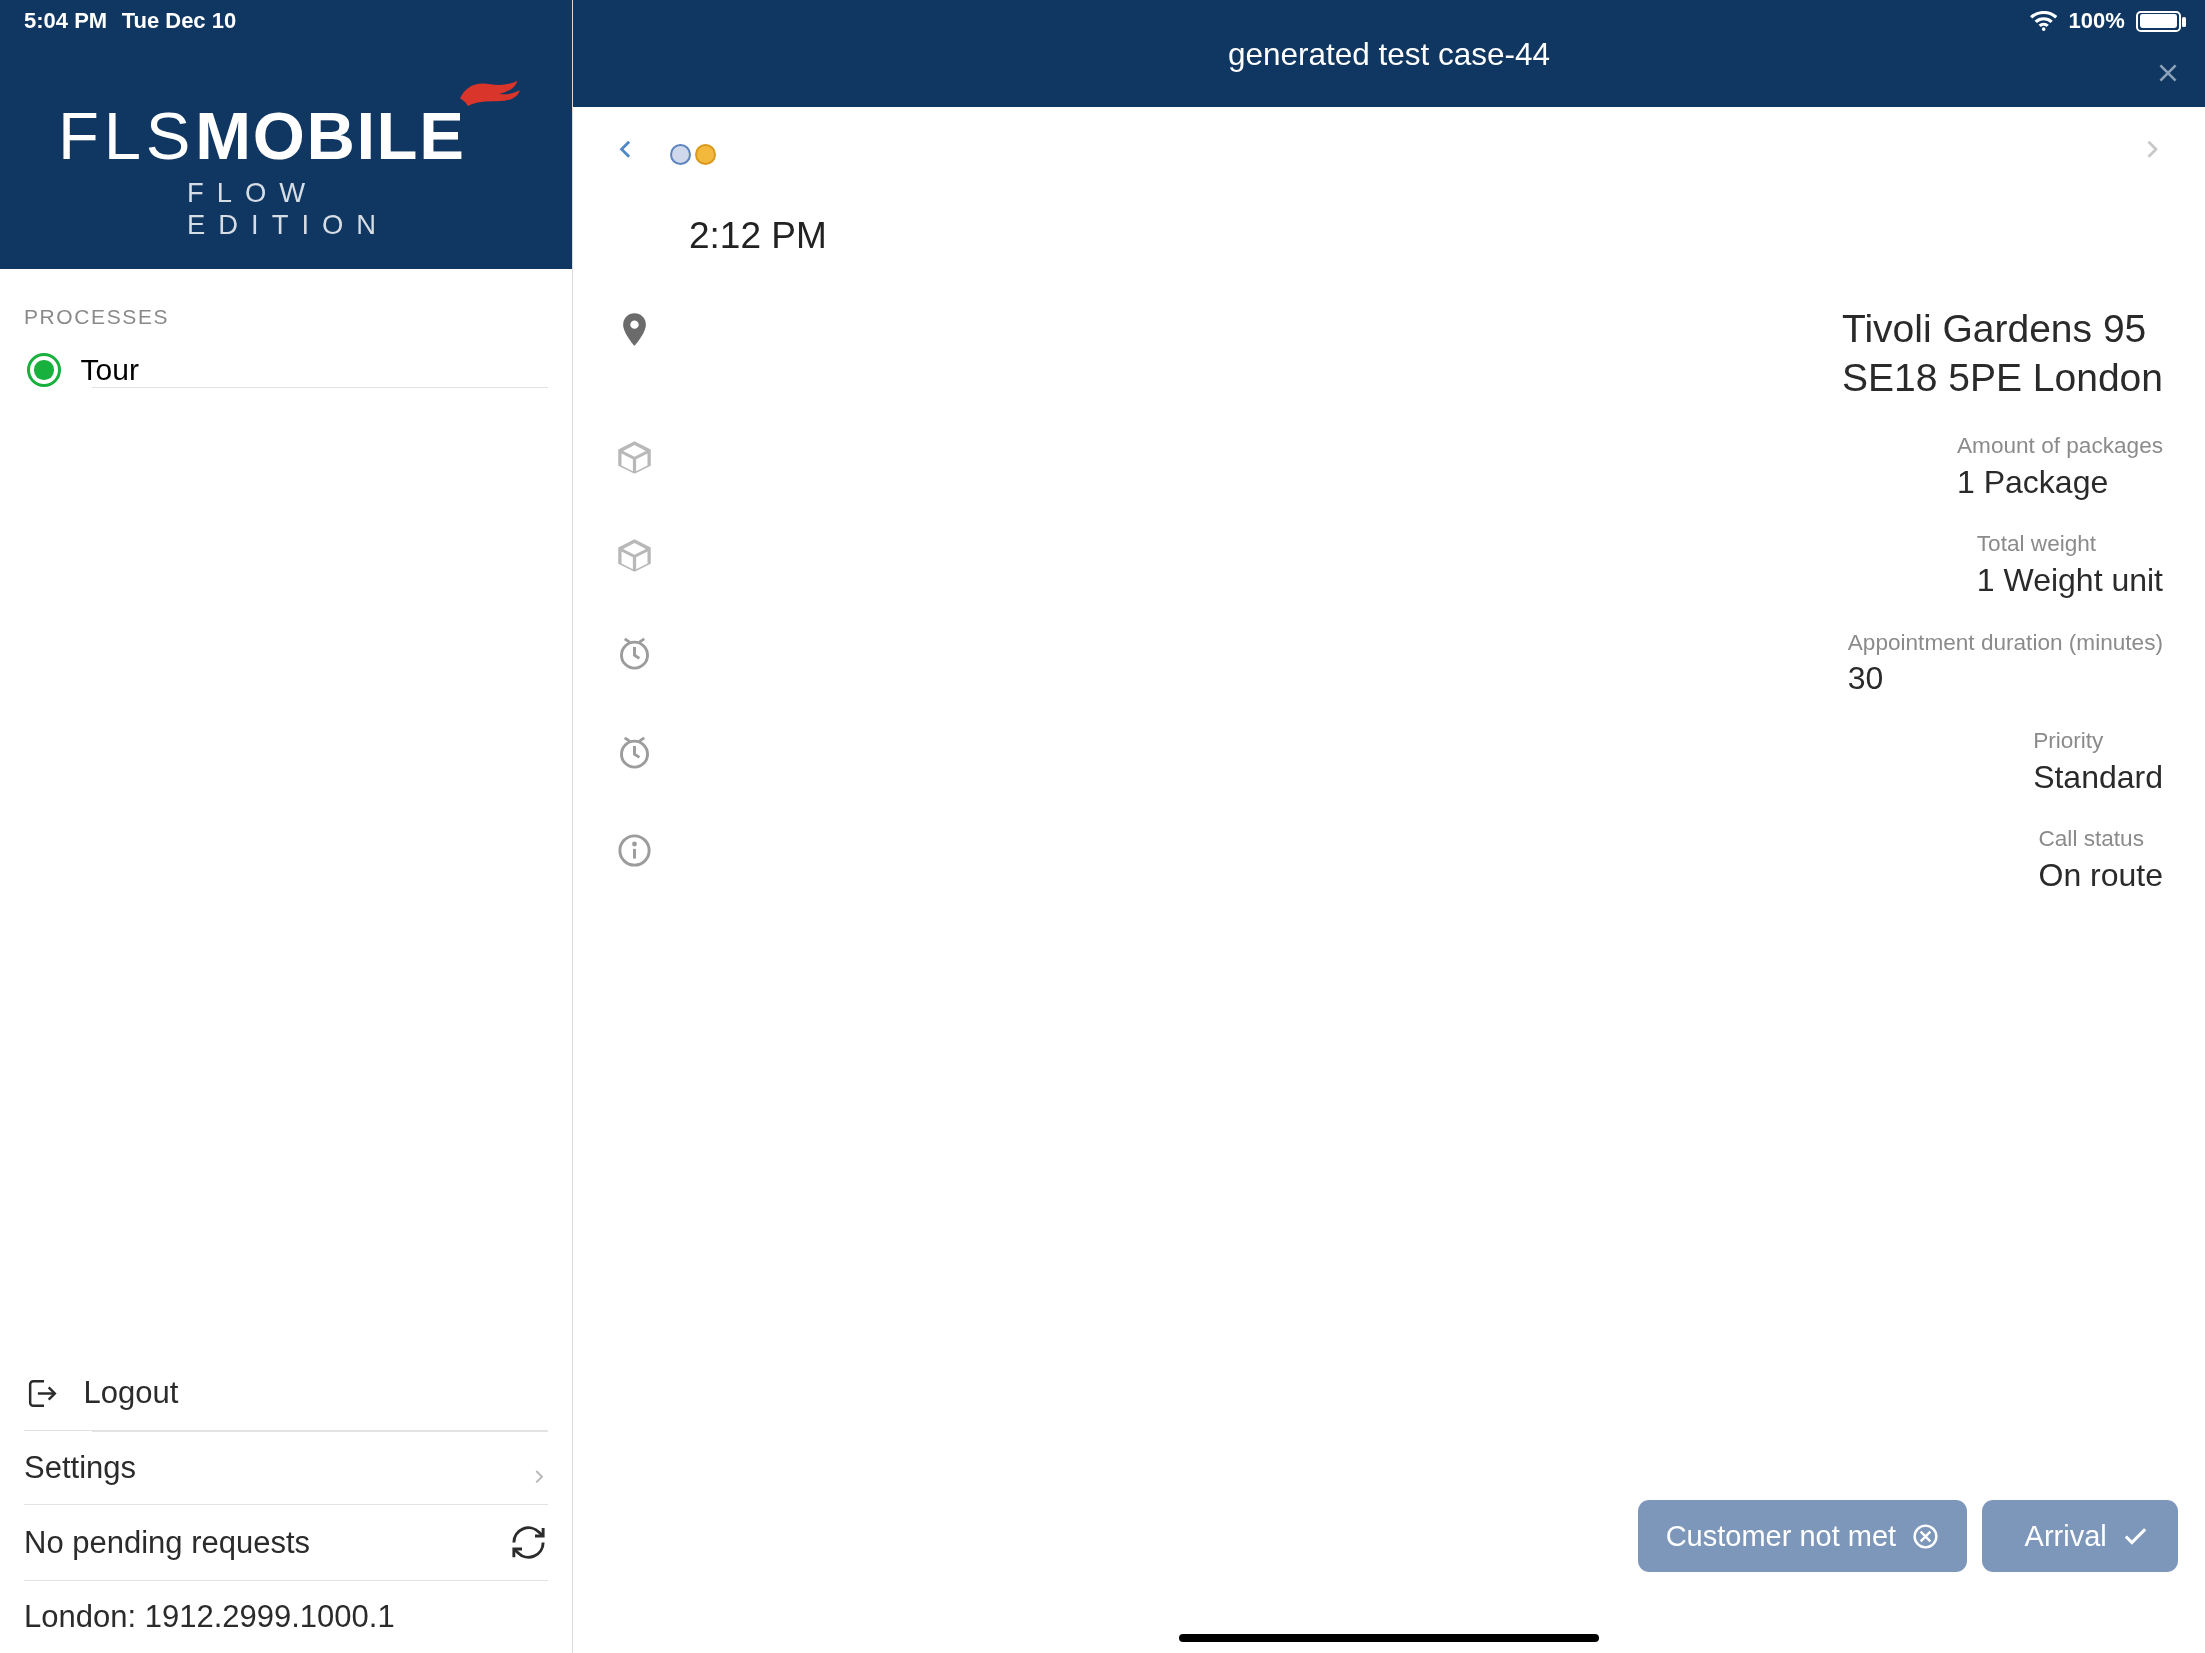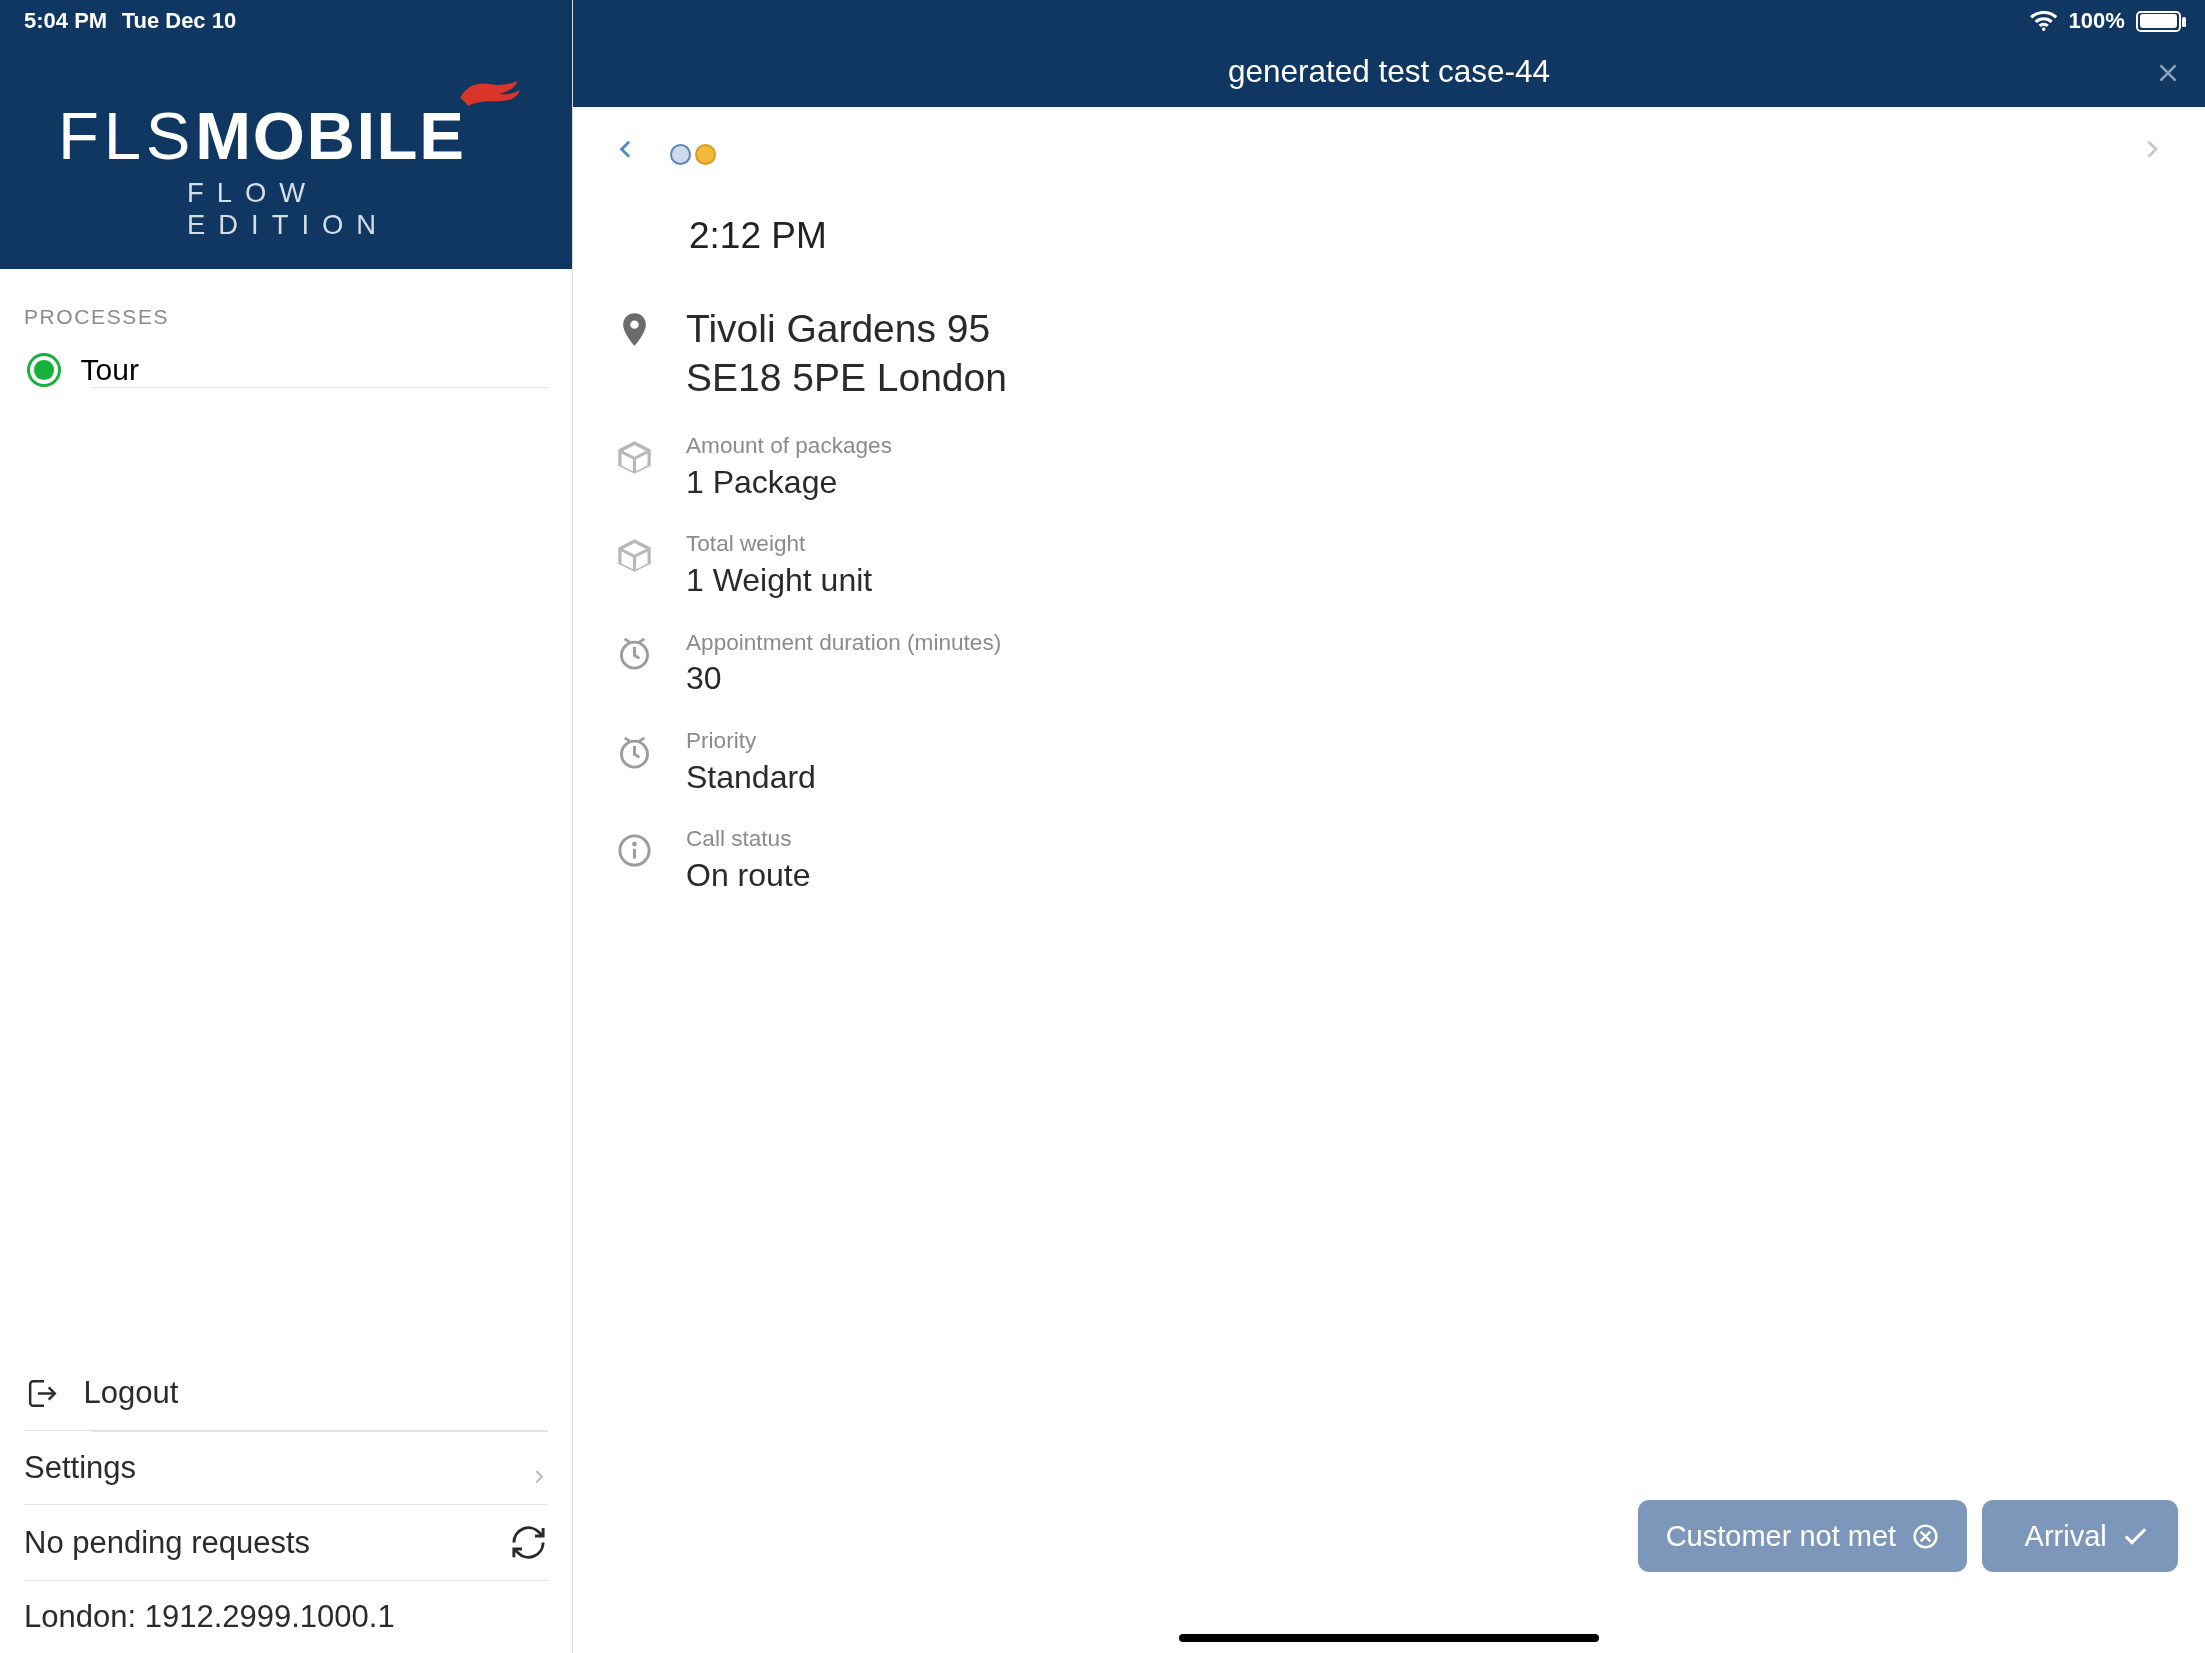--- a/index.html
+++ b/index.html
@@ -28,21 +28,21 @@
   .sidebar-bottom { margin-top: auto; }
   .sb-row { display: flex; align-items: center; justify-content: space-between; padding: 18px 0 18px 0; border-bottom: 1.6px solid #e3e3e3; font-size: 31px; color: #2b2b2b; }
   .sb-row:last-child { border-bottom: none; }
   .sb-row .left { display: flex; align-items: flex-start; gap: 22.6px; }
   .logout-icon { width: 37px; height: 37px; }
   .chev-right { width: 19.4px; height: 19.4px; }
   .sync-icon { width: 39px; height: 39px; }
 
   
   .main { flex: 1; display: flex; flex-direction: column; }
-  .main-header { background: #103761; height: 107px; position: relative; color: #fff; display:flex; align-items:flex-end; justify-content:center; padding-bottom: 17px;}
+  .main-header { background: #103761; height: 107px; position: relative; color: #fff; display:flex; align-items:flex-end; justify-content:center; padding-bottom: 34px;}
   .status-bar-right { position: absolute; top: 8px; right: 24px; display: flex; align-items: center; gap: 11.3px; font-size: 22px; font-weight: 600; }
   .batt { width: 45px; height: 21px; border: 2.4px solid #fff; border-radius: 4.8px; position: relative; }
   .batt::after { content:""; position:absolute; right:-7.3px; top:4.8px; width:4.8px; height:9.7px; background:#fff; border-radius:1.6px;}
   .batt-fill { position:absolute; left:1.6px; top:1.6px; bottom:1.6px; right:1.6px; background:#fff; border-radius:2.4px;}
   .wifi { width:27.4px; height:21px; }
   .header-title { font-size: 31.5px; font-weight: 400; }
   .header-close { position: absolute; right: 24px; bottom: 21px; width: 26px; height: 26px; color:#8da2ba;}
   .header-close svg{width:100%;height:100%;}
 
   .content { flex:1; padding: 31px 42px 0 42px; position: relative; }
@@ -51,21 +51,21 @@
   .nav-chev { width: 22.6px; height: 32px; color:#4f88c8; }
   .nav-chev.right{ color:#c8c8c8; }
   .dots { display:flex; gap: 4.8px; }
   .dot { width:21px; height:21px; border-radius:50%; border:2.4px solid; }
   .dot.blue { border-color:#5d84bf; background:#cfd9eb; }
   .dot.orange{ border-color:#d99a1e; background:#f3b93d; }
 
   .time-line { font-size: 37px; font-weight: 500; margin-left: 74px; margin-bottom: 32px; }
 
   .detail-list { margin-left: 0; }
-  .detail-row { display:flex; align-items:flex-start; gap: 32px; padding: 16px 0 14.5px 0; }
+  .detail-row { display:flex; align-items:flex-start; gap: 32px; padding: 16px 0 14.5px 0; justify-content: space-between; }
   .detail-icon { width: 39px; height: 39px; color:#9c9c9c; flex:0 0 39px; margin-top: 4.8px; display:flex; align-items:center; justify-content:center;}
   .detail-icon svg{width:100%;height:100%;}
   .detail-text .label { font-size: 22.6px; color: #8b8b8b; margin-bottom: 4.8px; }
   .detail-text .value { font-size: 32px; color: #2a2a2a; }
   .detail-text .value.addr { font-size: 39px; line-height: 1.25; }
 
   
   .actions { position: absolute; right: 27.4px; bottom: 81px; display:flex; gap: 14.5px; }
   .btn { background:#7d97bb; color:#fff; font-size:29px; padding: 19.4px 27.4px; border:none; border-radius: 11.3px; display:flex; align-items:center; gap:14.5px; cursor:pointer;}
   .btn .btn-icon{ width:29px; height:29px; }

